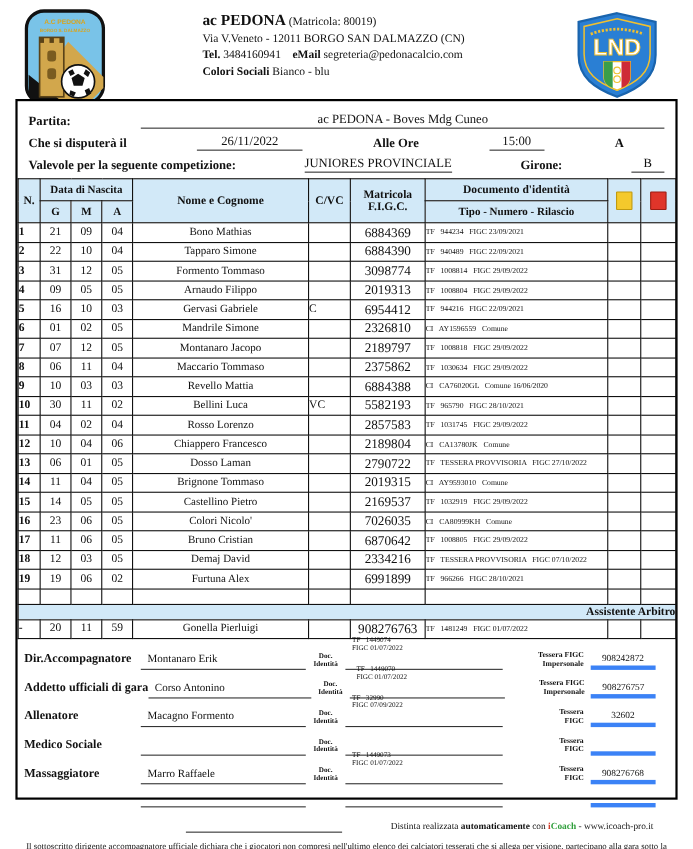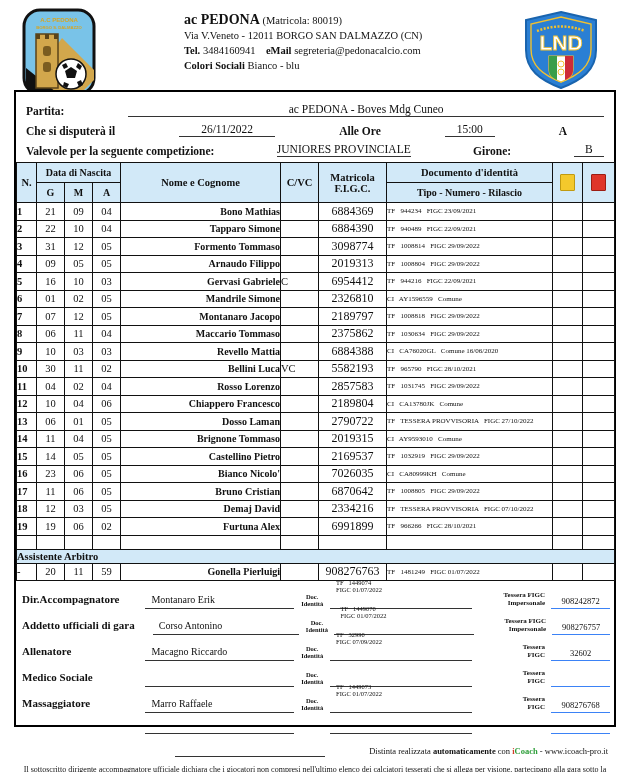--- a/index.html
+++ b/index.html
@@ -24,45 +24,45 @@
   .grow{flex:1;}
   .small-stadium{font-size:8.5px;line-height:12px;}
   .gap{width:8px;}
   
   table.roster{border-collapse:collapse;table-layout:fixed;width:598px;margin:2px 0 0 0;}
   table.roster th,table.roster td{border:1px solid #111;padding:0;overflow:hidden;}
   thead th{background:#d2e9f8;font-weight:bold;font-size:10.5px;height:19px;}
   th.sub{font-size:10px;}
   td.n{font-weight:bold;font-size:10.5px;text-align:left;padding-left:3px;}
   td.dt{font-size:10.5px;text-align:center;}
-  td.name{font-size:10px;text-align:right;padding-left:8px;font-weight:bold;}
+  td.name{font-size:10px;text-align:center;padding-left:8px;}
   td.cvc{font-size:10.5px;text-align:left;padding-left:5px;}
   td.mat{font-size:12px;text-align:center;}
   td.doc{font-size:7px;text-align:left;padding-left:4px;white-space:pre;}
   tbody td{height:16.5px;background:#fff;}
   tr.empty td{height:13px;}
-  td.band{background:#d2e9f8;font-weight:bold;font-size:10.5px;text-align:left;
+  td.band{background:#d2e9f8;font-weight:bold;font-size:10.5px;text-align:right;
           padding-left:5px;height:13px;}
   .card{display:inline-block;width:13px;height:15px;vertical-align:middle;
         border-radius:1px;}
   .card.y{background:#f4c92c;border:1px solid #c09a10;}
   .card.r{background:#df352a;border:1px solid #9c1d13;}
   
-  .officials{padding:2px 4px 0 4px;}
+  .officials{padding:2px 18px 0 4px;}
   .off-row{display:flex;align-items:flex-end;height:26px;}
   .off-role{width:118px;font-weight:bold;font-size:11px;padding:0 0 4px 2px;white-space:nowrap;}
   .off-name{width:160px;border-bottom:1px solid #333;font-size:10px;
-            padding:0 0 1px 6px;height:13px;margin-left:18px;}
+            padding:0 0 1px 6px;height:13px;}
   .off-doclabel{width:40px;font-size:6.5px;font-weight:bold;text-align:center;
                 line-height:7px;padding-bottom:2px;}
   .off-doc{width:152px;border-bottom:1px solid #333;font-size:6.5px;line-height:7px;
            padding:0 0 1px 6px;white-space:pre;}
   .off-cardlabel{width:82px;font-size:7px;font-weight:bold;text-align:right;
                  line-height:7.5px;padding:0 6px 2px 0;}
-  .off-card{width:66px;border-bottom:1px solid #3b82f6;font-size:8.5px;text-align:center;
+  .off-card{width:66px;border-bottom:4px solid #3b82f6;font-size:8.5px;text-align:center;
             padding-bottom:1px;height:11px;}
   .off-row.blank{height:21px;}
   .off-row.blank .off-name,.off-row.blank .off-doc,.off-row.blank .off-card{height:8px;}
   .foot-line{display:flex;align-items:flex-end;height:23px;gap:44px;}
   .foot-spacer{width:118px;}
   .foot-name{width:160px;border-bottom:1px solid #333;height:8px;}
   .foot-text{flex:1;text-align:right;font-size:8.5px;padding:0 2px 1px 0;white-space:nowrap;}
   .foot-text b{font-weight:bold;}
   .brand-i{color:#d23c2a;font-weight:bold;}
   .brand-rest{color:#2e9e3a;font-weight:bold;}
@@ -369,21 +369,21 @@
         <td class="mat">2169537</td>
         <td class="doc">TF   1032919   FIGC 29/09/2022</td>
         <td></td>
         <td></td>
       </tr>
           <tr>
         <td class="n">16</td>
         <td class="dt">23</td>
         <td class="dt">06</td>
         <td class="dt">05</td>
-        <td class="name">Bianco Nicolo'</td>
+        <td class="name">Colori Nicolo'</td>
         <td class="cvc"></td>
         <td class="mat">7026035</td>
         <td class="doc">CI   CA80999KH   Comune</td>
         <td></td>
         <td></td>
       </tr>
           <tr>
         <td class="n">17</td>
         <td class="dt">11</td>
         <td class="dt">06</td>
@@ -479,21 +479,21 @@
           <div>TF   1449070</div><div>FIGC 01/07/2022</div>
         </div>
         <div class="off-cardlabel">
           <div>Tessera FIGC</div>
             <div>Impersonale</div>
         </div>
         <div class="off-card">908276757</div>
       </div>
         <div class="off-row">
         <div class="off-role">Allenatore</div>
-        <div class="off-name">Macagno Riccardo</div>
+        <div class="off-name">Macagno Formento</div>
         <div class="off-doclabel">
           <div>Doc.</div>
             <div>Identità</div>
         </div>
         <div class="off-doc">
           <div>TF   32990</div><div>FIGC 07/09/2022</div>
         </div>
         <div class="off-cardlabel">
           <div>Tessera</div>
             <div>FIGC</div>

